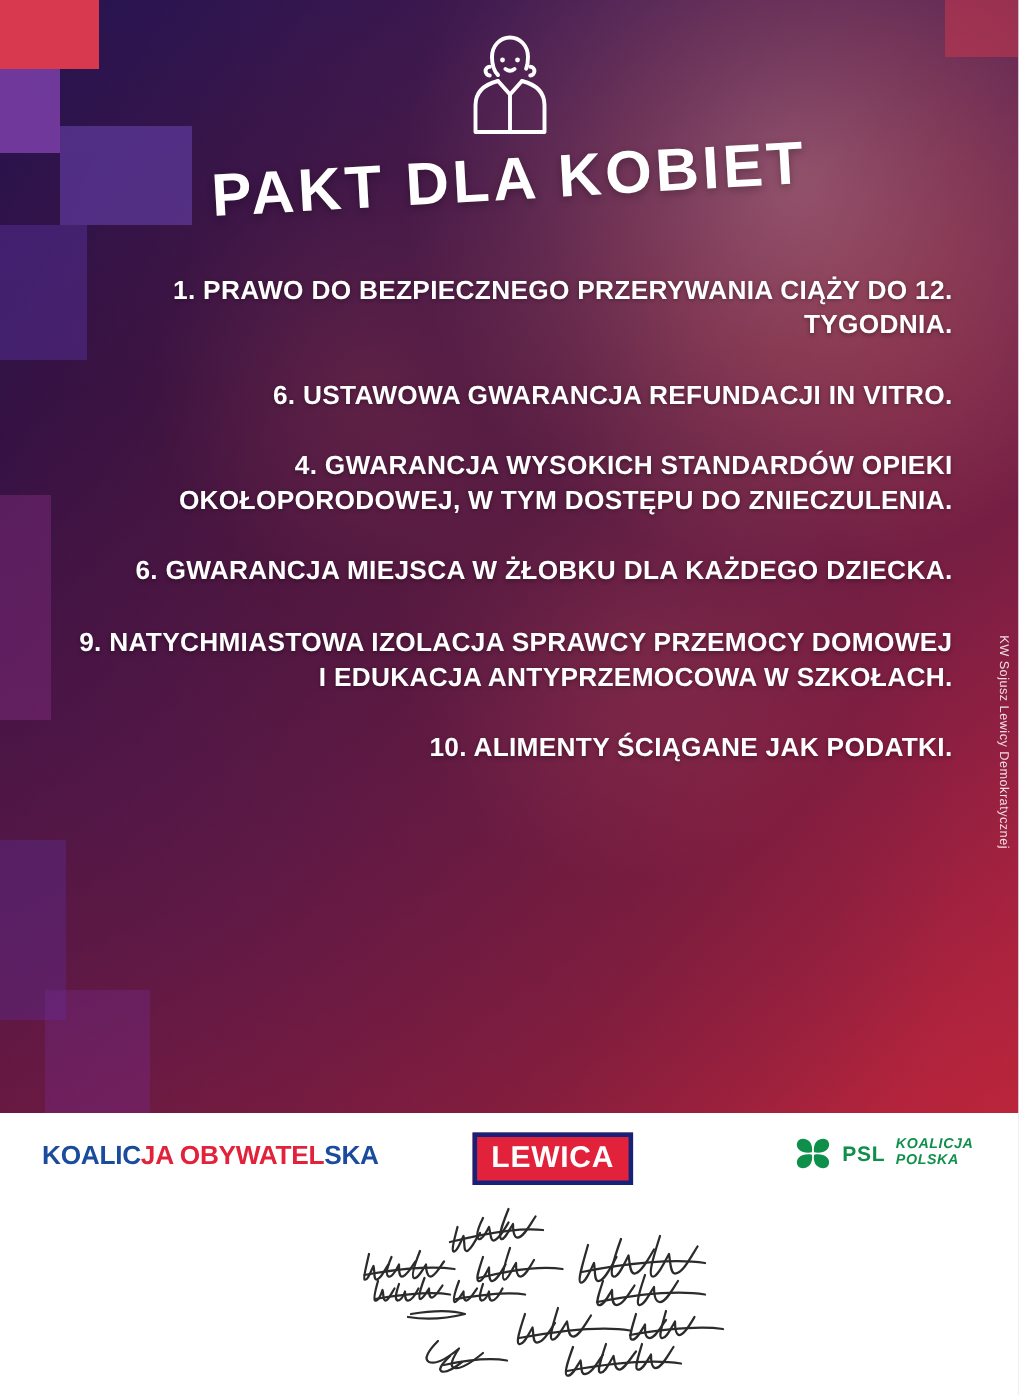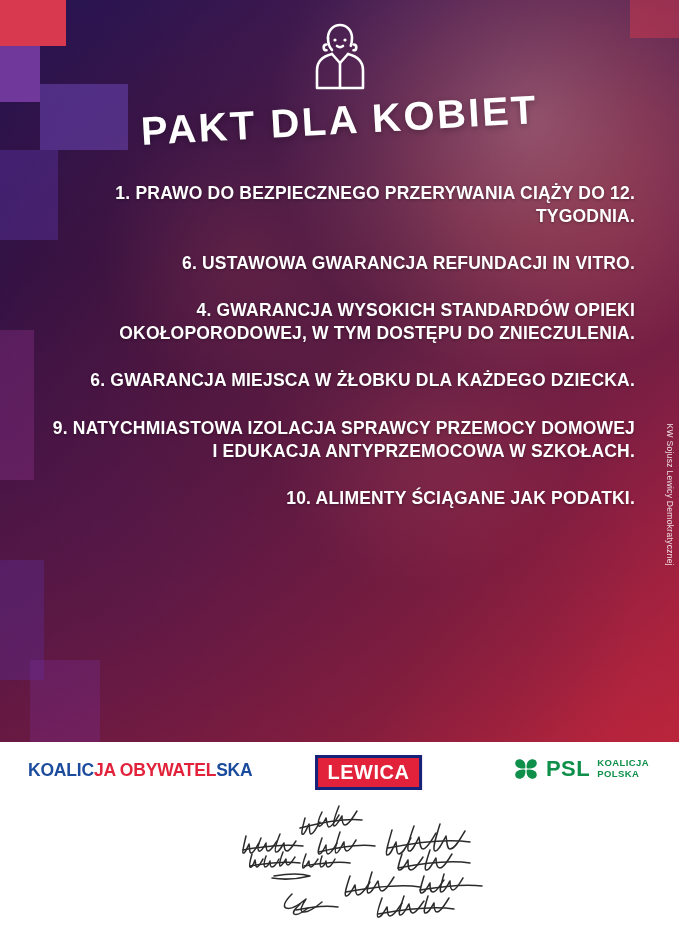--- a/index.html
+++ b/index.html
@@ -158,31 +158,32 @@
   .psl {
     position: absolute;
     right: 30px;
     top: 14px;
     display: flex;
     align-items: center;
     gap: 7px;
   }
   .psl .clover { width: 26px; height: 26px; }
   .psl .psl-txt {
-    font-size: 22px;
+    font-size: 14px;
     font-weight: 700;
     color: #0e8f4a;
     letter-spacing: .5px;
   }
   .psl .kp {
     font-size: 9.5px;
     font-weight: 700;
     color: #0e8f4a;
     line-height: 1.15;
     letter-spacing: .4px;
+    font-style: italic;
   }
   
   .signatures {
     position: absolute;
     left: 0; top: 50px;
     width: 679px;
     height: 138px;
   }
 </style>
 </head>

